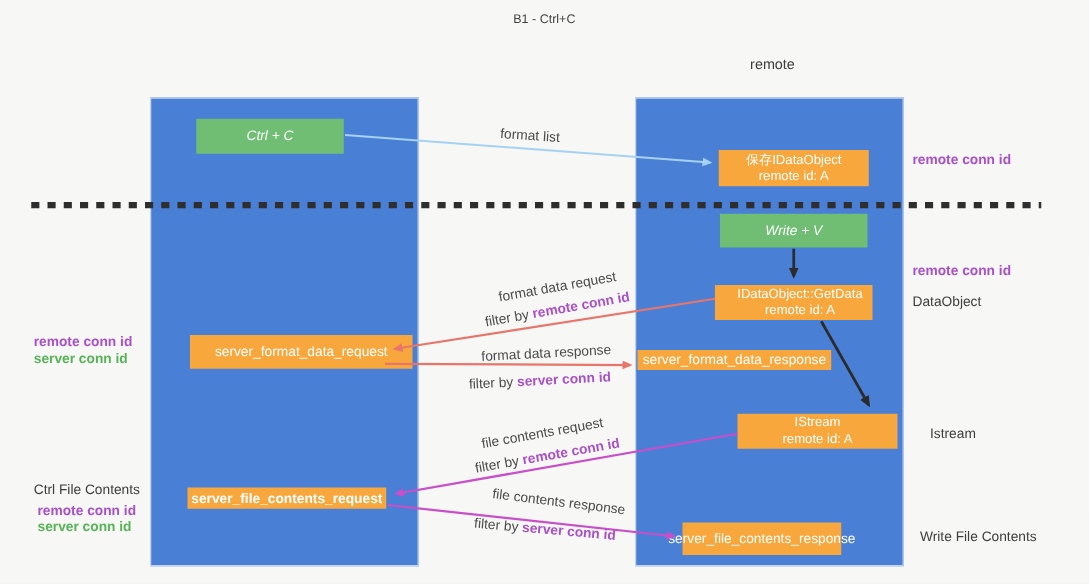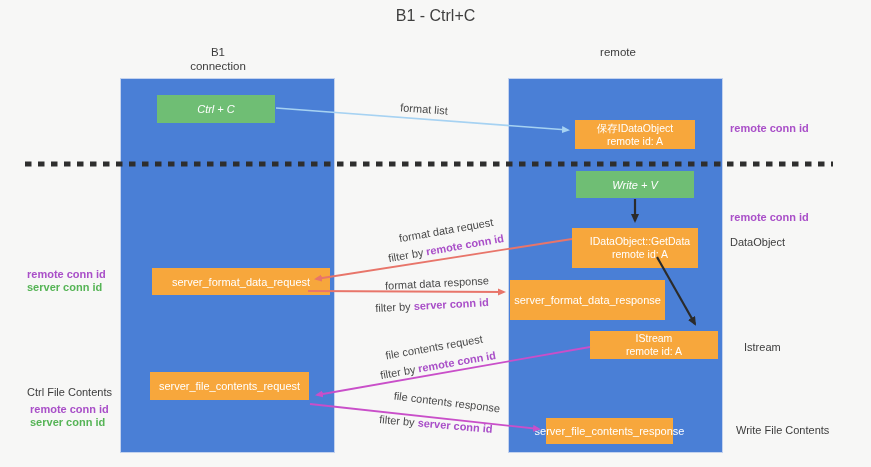--- a/index.html
+++ b/index.html
@@ -14,42 +14,42 @@
     --text-dark:#3d3d3d;
     --bg:#f7f7f6;
   }
   *{margin:0;padding:0;box-sizing:border-box;}
   body{font-family:"Liberation Sans",sans-serif;background:#e9e9e9;}
   .canvas{
     position:relative;width:871px;height:467px;background:var(--bg);
     overflow:hidden;color:var(--text-dark);
   }
   .title{position:absolute;left:0;top:6px;width:871px;text-align:center;
-    font-size:16px;line-height:19px;color:#3f3f3f;z-index:4;}
+    font-size:10px;line-height:19px;color:#3f3f3f;z-index:4;}
   .col-header{position:absolute;width:160px;text-align:center;font-size:11.5px;
     line-height:14px;color:#3c3c3c;z-index:4;}
   .col-header.left{left:138px;top:45px;}
   .col-header.right{left:538px;top:45px;}
   .column{position:absolute;top:78px;width:215px;height:375px;
     background:var(--column-blue);border:1px solid #c3d2ee;z-index:1;}
   .column.left{left:120px;}
   .column.right{left:508px;}
   .node{position:absolute;z-index:2;display:flex;flex-direction:column;
     align-items:center;justify-content:center;color:#fff;text-align:center;}
   .node.green{background:var(--box-green);font-size:11px;font-style:italic;}
   .node.orange{background:var(--box-orange);font-size:11px;}
   .node .l{line-height:13px;font-size:10.5px;}
   #ctrl-c{left:157px;top:95px;width:118px;height:28px;}
   #ctrl-v{left:576px;top:171px;width:118px;height:27px;}
   #saved-obj{left:575px;top:120px;width:120px;height:29px;}
-  #getdata{left:572px;top:228px;width:126px;height:40px;padding-left:10px;}
+  #getdata{left:572px;top:228px;width:126px;height:28px;padding-left:10px;}
   #istream{left:590px;top:331px;width:128px;height:28px;}
   #fmt-req{left:152px;top:268px;width:178px;height:27px;}
-  #fmt-resp{left:510px;top:280px;width:155px;height:40px;text-align:right;}
-  #file-req{left:150px;top:372px;width:159px;height:28px;}
+  #fmt-resp{left:510px;top:280px;width:155px;height:16px;text-align:right;}
+  #file-req{left:150px;top:390px;width:159px;height:17px;font-weight:bold;}
   #file-resp{left:546px;top:418px;width:127px;height:26px;}
   svg.overlay{position:absolute;left:0;top:0;z-index:3;pointer-events:none;}
   .stroke-blue{stroke:var(--arrow-blue);}
   .stroke-red{stroke:var(--arrow-red);}
   .stroke-mag{stroke:var(--arrow-magenta);}
   .stroke-black{stroke:#2b2b2b;}
   .fill-blue{fill:var(--arrow-blue);}
   .fill-red{fill:var(--arrow-red);}
   .fill-mag{fill:var(--arrow-magenta);}
   .fill-black{fill:#2b2b2b;}
@@ -64,24 +64,20 @@
 </style>
 </head>
 <body>
 
 <div class="canvas">
 
   <div class="title">
     <div>B1 - Ctrl+C</div>
   </div>
 
-  <div class="col-header left">
-    <div>B1</div>
-    <div>connection</div>
-  </div>
   <div class="col-header right">
     <div>remote</div>
   </div>
 
   <div class="column left"></div>
   <div class="column right"></div>
 
   <div class="node green" id="ctrl-c">
     <span>Ctrl + C</span>
   </div>

